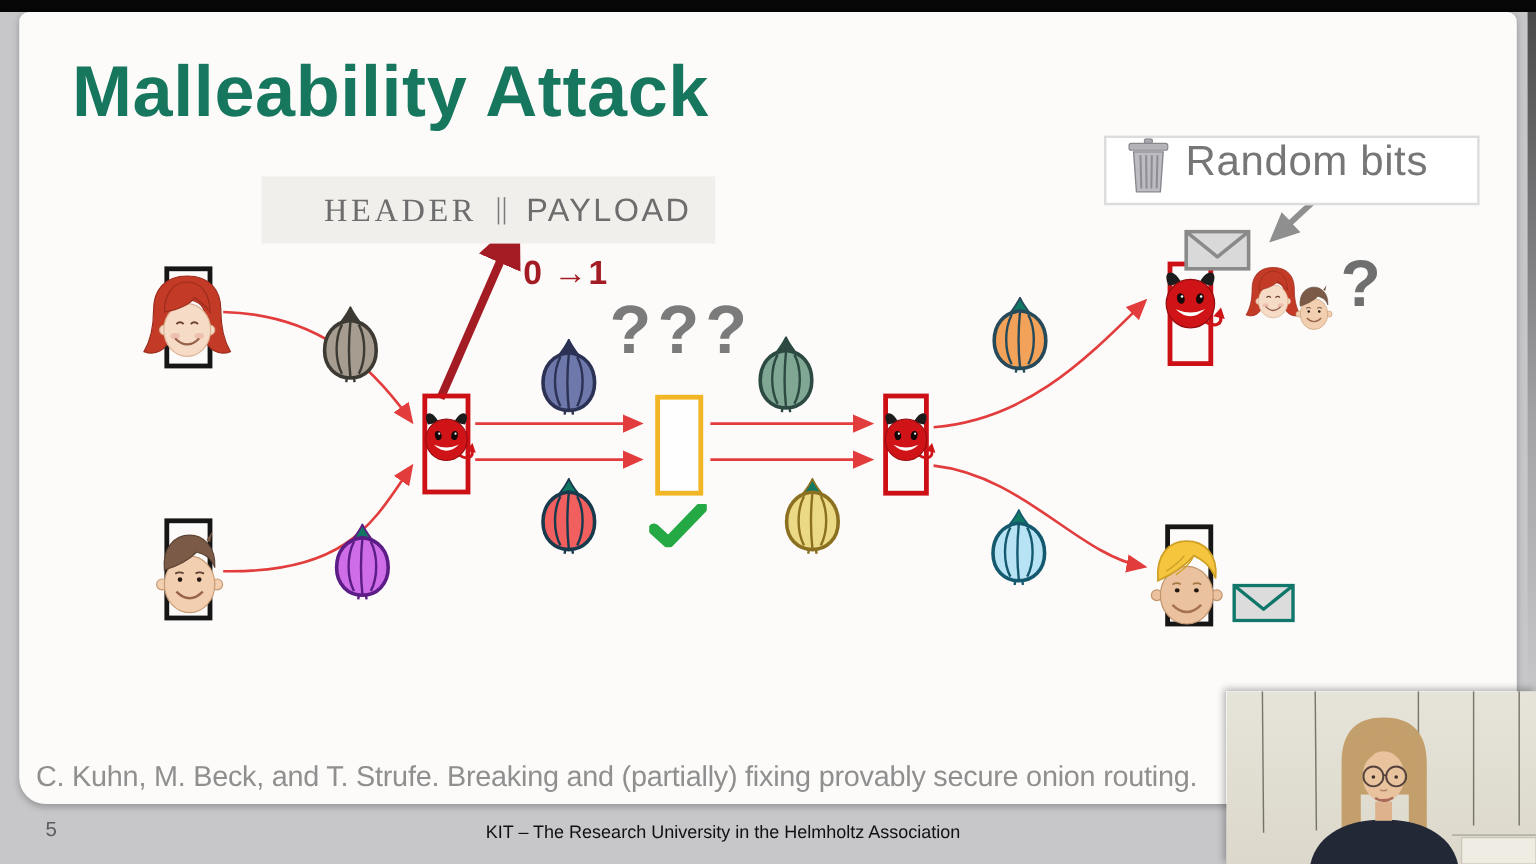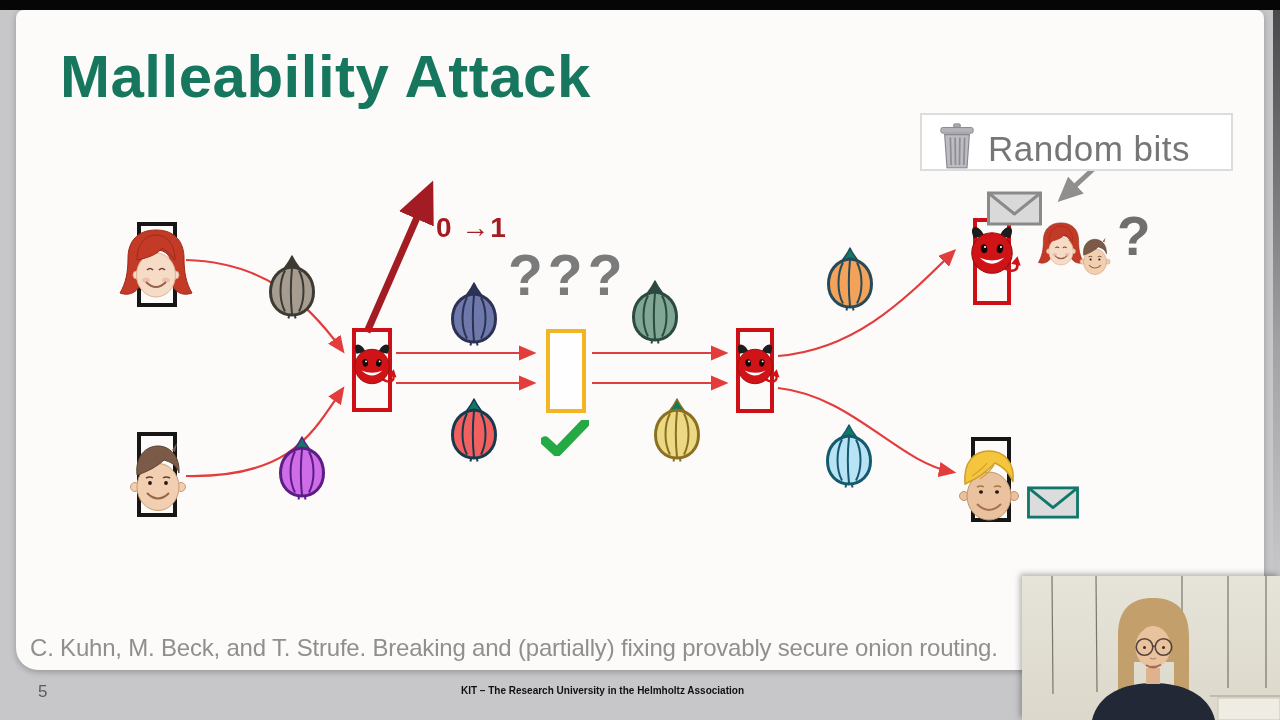--- a/index.html
+++ b/index.html
@@ -26,38 +26,38 @@
 
   .bit-flip { position:absolute; left:436px; top:212px; font-size:28px; font-weight:bold;
     color:var(--dark-red); letter-spacing:1px; z-index:3; }
 
   .mystery { position:absolute; left:508px; top:242px; font-size:57px; font-weight:bold;
     color:#7b7b7b; letter-spacing:5px; z-index:3; }
 
   .identity-q { position:absolute; left:1117px; top:204px; font-size:55px; font-weight:bold; color:#6f6f6f; z-index:3; }
 
   .random-bits { position:absolute; left:920px; top:113px; width:313px; height:58px; background:#ffffff;
-    border:2px solid #dcdcdc; display:flex; align-items:flex-end; z-index:4; }
+    border:2px solid #dcdcdc; display:flex; align-items:flex-start; z-index:4; }
   .random-bits .label { font-size:35px; color:#767676; margin-left:12px; letter-spacing:.5px; }
   .random-bits svg { margin-left:16px; }
 
   .node-box { position:absolute; z-index:3; background:transparent; }
   .person-box { border:4px solid #161616; }
   .devil-box  { border:4px solid var(--attack-red); }
   .relay-box  { border:4px solid #f2b624; background:#fefefe; }
 
   .fig { position:absolute; z-index:4; }
   .arrows { position:absolute; left:0; top:0; width:1280px; height:720px; z-index:2; }
 
   .citation { position:absolute; left:30px; top:634px; font-size:24px; color:#8f8f8f;
     letter-spacing:-0.2px; white-space:nowrap; z-index:3; }
 
   .footer-page { position:absolute; left:38px; top:682px; font-size:17px; color:#5c5c5c; z-index:5; }
   .footer-text { position:absolute; left:0; top:685px; width:1205px; text-align:center;
-    font-size:10px; font-weight:700; color:#101010; z-index:5; }
+    font-size:15px; font-weight:400; color:#101010; z-index:5; }
 
   .webcam { position:absolute; left:1022px; top:576px; width:258px; height:144px; z-index:20;
     box-shadow:-2px -2px 6px rgba(0,0,0,.3); }
 </style>
 </head>
 <body>
 
 <div class="stage">
 
   <svg width="0" height="0" style="position:absolute" aria-hidden="true">
@@ -158,20 +158,25 @@
       <path d="M778 356 C852 350 900 305 953 252" marker-end="url(#mr)"></path>
       <path d="M778 388 C852 396 898 462 952 472" marker-end="url(#mr)"></path>
     </g>
     <path d="M367 332 L429 190" style="stroke:var(--dark-red);stroke-width:7;fill:none" marker-end="url(#md)"></path>
     <path d="M1103 160 L1062 198" stroke="#8f8f8f" stroke-width="5" fill="none" marker-end="url(#mg)"></path>
   </svg>
 
   <div class="slide-title">Malleability Attack</div>
 
 
+  <div class="packet-box">
+    <span class="hdr">HEADER</span>
+    <span class="sep">||</span>
+    <span class="pay">PAYLOAD</span>
+  </div>
 
   <div class="bit-flip">0 →1</div>
   <div class="mystery">???</div>
   <div class="identity-q">?</div>
 
   <div class="random-bits">
     <svg width="38" height="46" viewBox="0 0 40 48">
         <use href="#trash-shape"></use>
       </svg>
     <span class="label">Random bits</span>

